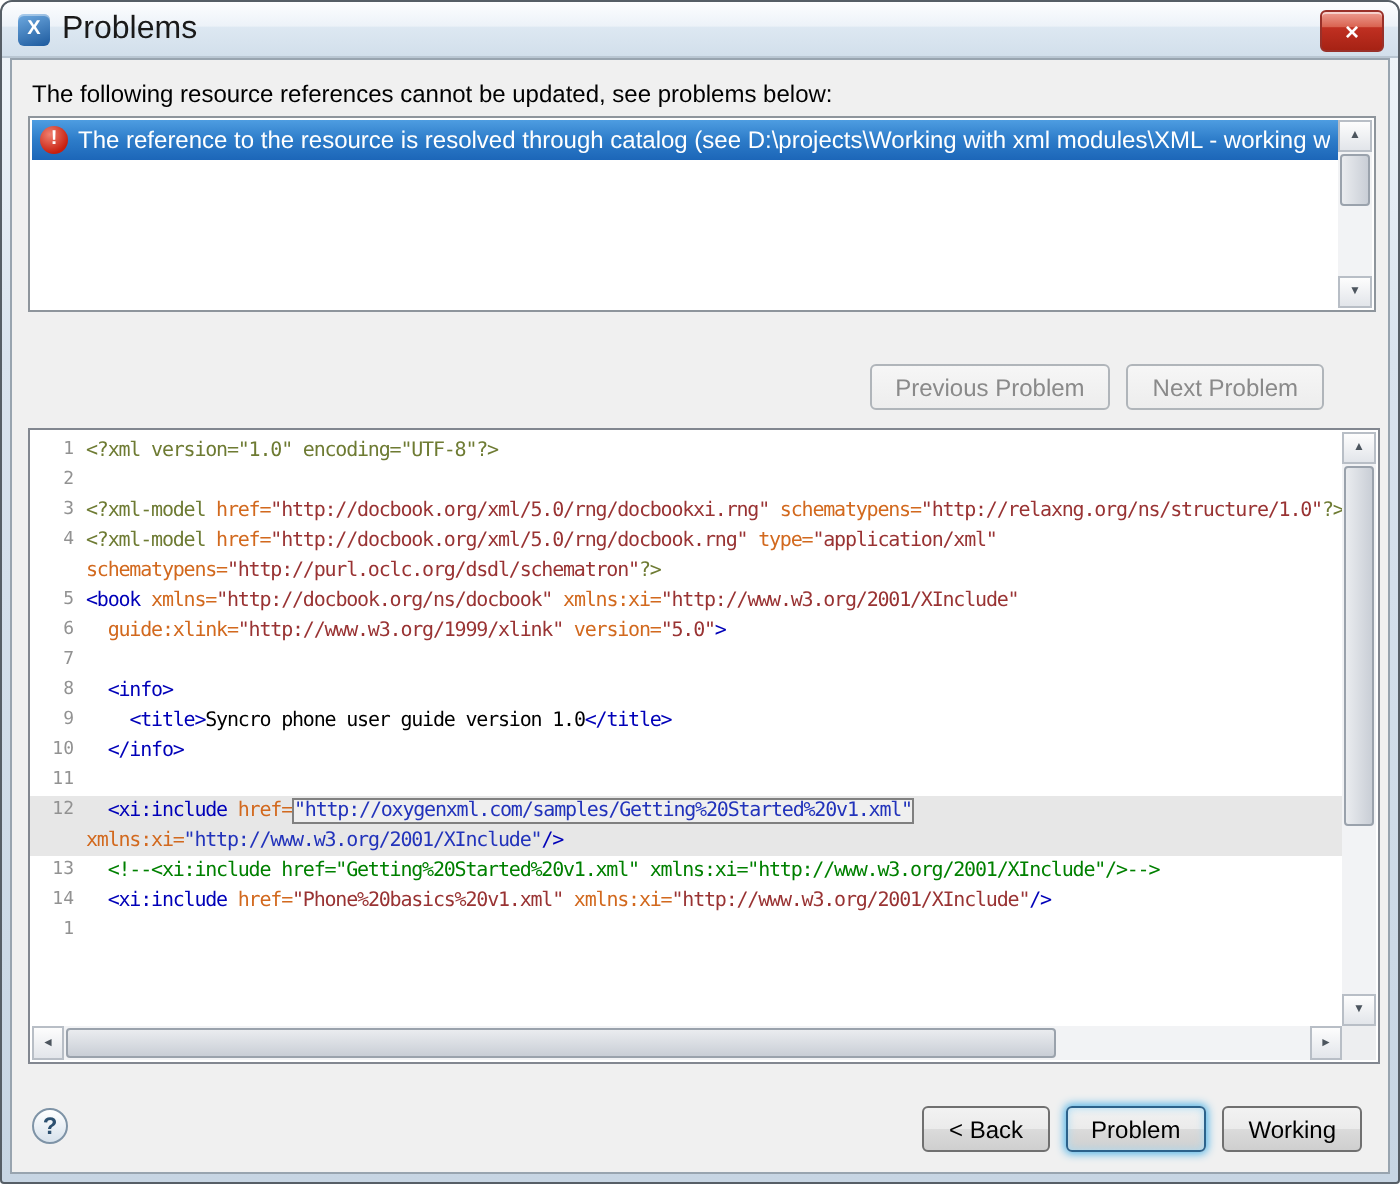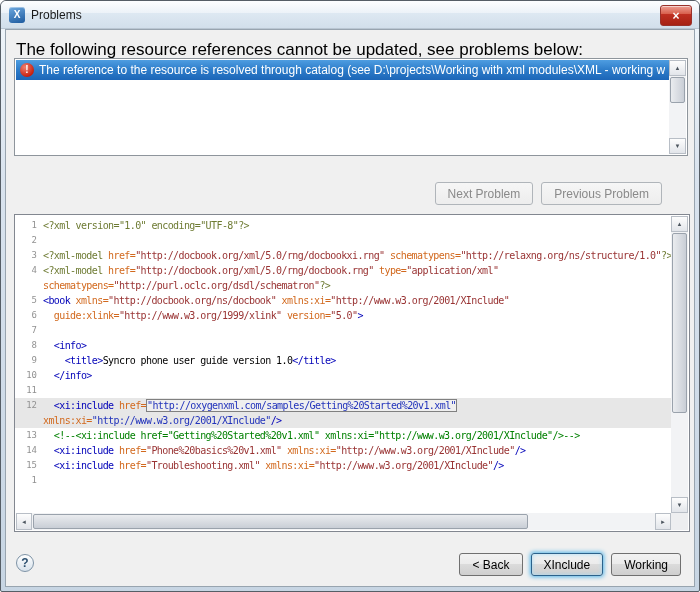--- a/index.html
+++ b/index.html
@@ -7,27 +7,27 @@
     border:1px solid #565E66;border-radius:6px 6px 2px 2px;overflow:hidden;
     background:linear-gradient(180deg,#F2F7FB 0%,#D9E3EE 30%,#C7D5E3 100%);
     font-family:"Liberation Sans",sans-serif;}
   .titlebar{position:absolute;top:0;left:0;right:0;height:28px;display:flex;align-items:center;
     gap:6px;padding:0 8px;border-radius:5px 5px 0 0;
     background:linear-gradient(180deg,#FDFEFF 0%,#ECF2F8 45%,#DDE8F2 46%,#D2DFEB 100%);
     border-bottom:1px solid #B9C6D2;box-sizing:border-box;}
   .app-icon{width:16px;height:16px;border-radius:3px;flex:none;
     background:linear-gradient(160deg,#6FAAE0,#1D5A9E);color:#fff;font-size:10px;font-weight:bold;
     display:flex;align-items:center;justify-content:center;box-shadow:inset 0 1px 0 rgba(255,255,255,.4);}
-  .title{font-size:12px;color:#1A1A1A;}
+  .title{font-size:16px;color:#1A1A1A;}
   .close{position:absolute;top:4px;right:7px;width:30px;height:19px;border:1px solid #99312A;border-radius:3px;
     background:linear-gradient(180deg,#ED9E93 0%,#D9624F 40%,#C03022 41%,#A62214 100%);
     color:#fff;display:flex;align-items:center;justify-content:center;font-size:12px;font-weight:bold;
     box-shadow:inset 0 1px 0 rgba(255,255,255,.55);cursor:default;}
   .content{position:absolute;left:4px;right:4px;top:28px;bottom:4px;background:#F0F0F0;border:1px solid #98A4AF;}
-  .intro{position:absolute;left:10px;top:10px;font-size:17px;color:#000;}
+  .intro{position:absolute;left:10px;top:10px;font-size:12px;color:#000;}
   .plist{position:absolute;left:8px;top:28px;width:674px;height:98px;background:#fff;border:1px solid #8E959C;box-sizing:border-box;}
   .prow{position:absolute;left:1px;top:1px;right:18px;height:20px;display:flex;align-items:center;gap:5px;
     padding:0 4px;color:#fff;font-size:12px;white-space:nowrap;overflow:hidden;
     background:linear-gradient(180deg,#4E9DE1 0%,#2D7CC9 50%,#1C66B8 100%);}
   .erricon{flex:none;width:14px;height:14px;border-radius:50%;
     background:radial-gradient(circle at 35% 30%,#F08070,#C71F0E 72%);
     color:#fff;font-size:10px;font-weight:bold;display:flex;align-items:center;justify-content:center;line-height:1;}
   .ptext{overflow:hidden;white-space:nowrap;}
   .vsb{position:absolute;top:1px;right:1px;bottom:1px;width:17px;background:#F2F3F5;}
   .sbtn{position:absolute;left:0;width:17px;height:16px;box-sizing:border-box;
@@ -95,22 +95,22 @@
         <span class="ptext">The reference to the resource is resolved through catalog (see D:\projects\Working with xml modules\XML - working with modules\S</span>
       </div>
       <div class="vsb">
         <div class="sbtn up">▲</div>
         <div class="vthumb"></div>
         <div class="sbtn down">▼</div>
       </div>
     </div>
 
     <div class="row1">
+      <div class="vbtn disabled">Previous Problem</div>
       <div class="vbtn disabled">Next Problem</div>
-      <div class="vbtn disabled">Previous Problem</div>
     </div>
 
     <div class="editor">
       <div class="lines">
           <div class="crow">
             <span class="gut">1</span>
             <span class="cline"><span class="tk-pi">&lt;?xml version="1.0" encoding="UTF-8"?&gt;</span></span>
           </div>
           <div class="crow">
             <span class="gut">2</span>
@@ -164,24 +164,20 @@
             <span class="gut"></span>
             <span class="cline"><span class="tk-attr">xmlns:xi=</span><span class="tk-valblue">"http://www.w3.org/2001/XInclude"</span><span class="tk-tag">/&gt;</span></span>
           </div>
           <div class="crow">
             <span class="gut">13</span>
             <span class="cline"><span class="tk-com">  &lt;!--&lt;xi:include href="Getting%20Started%20v1.xml" xmlns:xi="http://www.w3.org/2001/XInclude"/&gt;--&gt;</span></span>
           </div>
           <div class="crow">
             <span class="gut">14</span>
             <span class="cline"><span class="tk-txt">  </span><span class="tk-tag">&lt;xi:include </span><span class="tk-attr">href=</span><span class="tk-val">"Phone%20basics%20v1.xml"</span><span class="tk-attr"> xmlns:xi=</span><span class="tk-val">"http://www.w3.org/2001/XInclude"</span><span class="tk-tag">/&gt;</span></span>
-          </div>
-          <div class="crow">
-            <span class="gut">15</span>
-            <span class="cline"><span class="tk-txt">  </span><span class="tk-tag">&lt;xi:include </span><span class="tk-attr">href=</span><span class="tk-val">"Troubleshooting.xml"</span><span class="tk-attr"> xmlns:xi=</span><span class="tk-val">"http://www.w3.org/2001/XInclude"</span><span class="tk-tag">/&gt;</span></span>
           </div>
           <div class="crow">
             <span class="gut">1</span>
             <span class="cline"></span>
           </div>
         </div>
       <div class="evsb">
         <div class="sbtn up">▲</div>
         <div class="evthumb"></div>
         <div class="sbtn down">▼</div>
@@ -193,18 +189,18 @@
       </div>
       <div class="corner"></div>
     </div>
 
     <div class="help">
       <span>?</span>
     </div>
 
     <div class="row2">
       <div class="vbtn">&lt; Back</div>
-      <div class="vbtn default">XInclude</div>
+      <div class="vbtn default">Problem</div>
       <div class="vbtn">Working</div>
     </div>
 
   </div>
 </div>
 
 </body></html>

